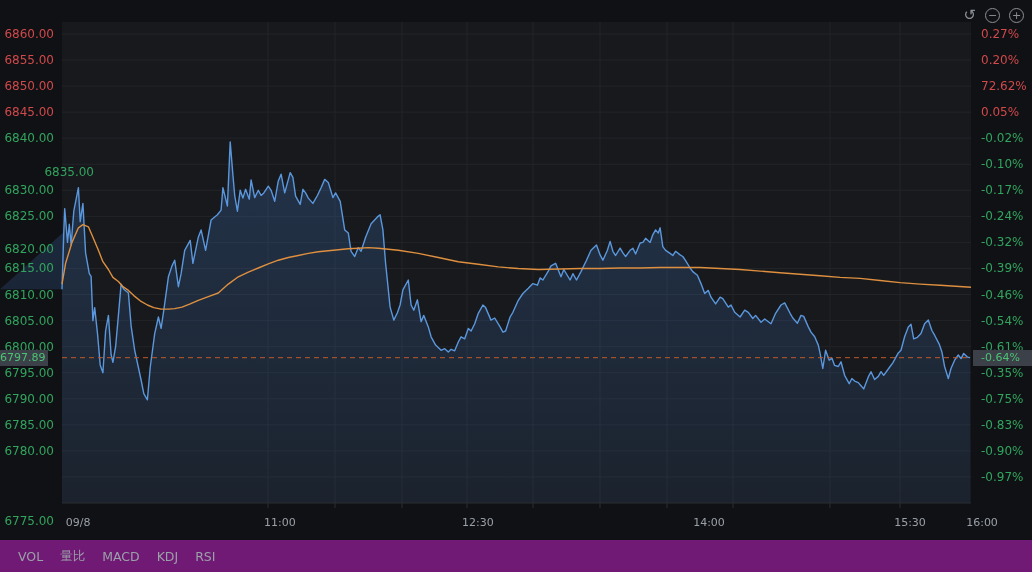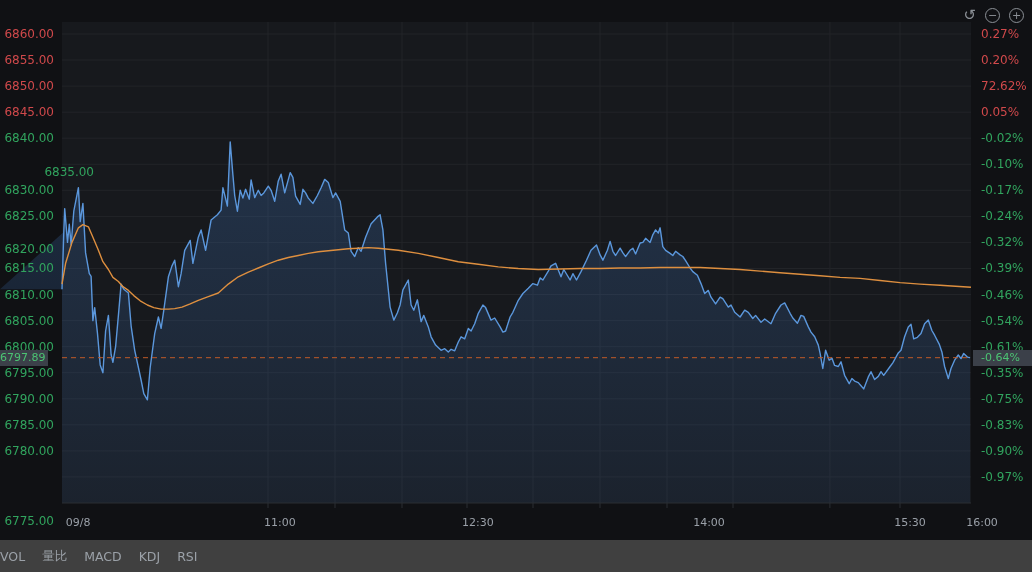--- a/index.html
+++ b/index.html
@@ -14,22 +14,22 @@
   #svg{position:absolute;left:0;top:0;}
   .axis-lab{position:absolute;font-size:12px;line-height:14px;height:14px;white-space:nowrap;}
   .axis-lab.left{left:0;width:54px;text-align:right;}
   .axis-lab.right{left:981px;text-align:left;}
   .time-lab{position:absolute;top:0;font-size:11px;color:#9aa0a8;white-space:nowrap;}
   #time-axis{position:absolute;left:0;top:516px;width:1032px;height:16px;}
   .tag{position:absolute;height:16px;font-size:11px;line-height:16px;background:#3b4049;
        color:#4cc373;z-index:4;}
   .tag.left{left:0;width:48px;text-align:right;padding-right:4px;box-sizing:border-box;}
   .tag.right{left:973px;width:69px;text-align:left;padding-left:8px;box-sizing:border-box;}
-  #tabbar{position:absolute;left:0;top:540px;width:1032px;height:32px;background:#404040;
-          display:flex;align-items:center;gap:17px;box-sizing:border-box;}
+  #tabbar{position:absolute;left:0;top:540px;width:1032px;height:32px;background:#701a75;
+          display:flex;align-items:center;gap:17px;padding-left:18px;box-sizing:border-box;}
   .tab{font-size:12.5px;color:#9ba1a8;cursor:pointer;white-space:nowrap;}
 </style>
 </head>
 <body>
 
 <div class="app">
   <div class="toolbar">
     <span class="tb reset">↺</span>
     <span class="tb circ">−</span>
     <span class="tb circ">+</span>

